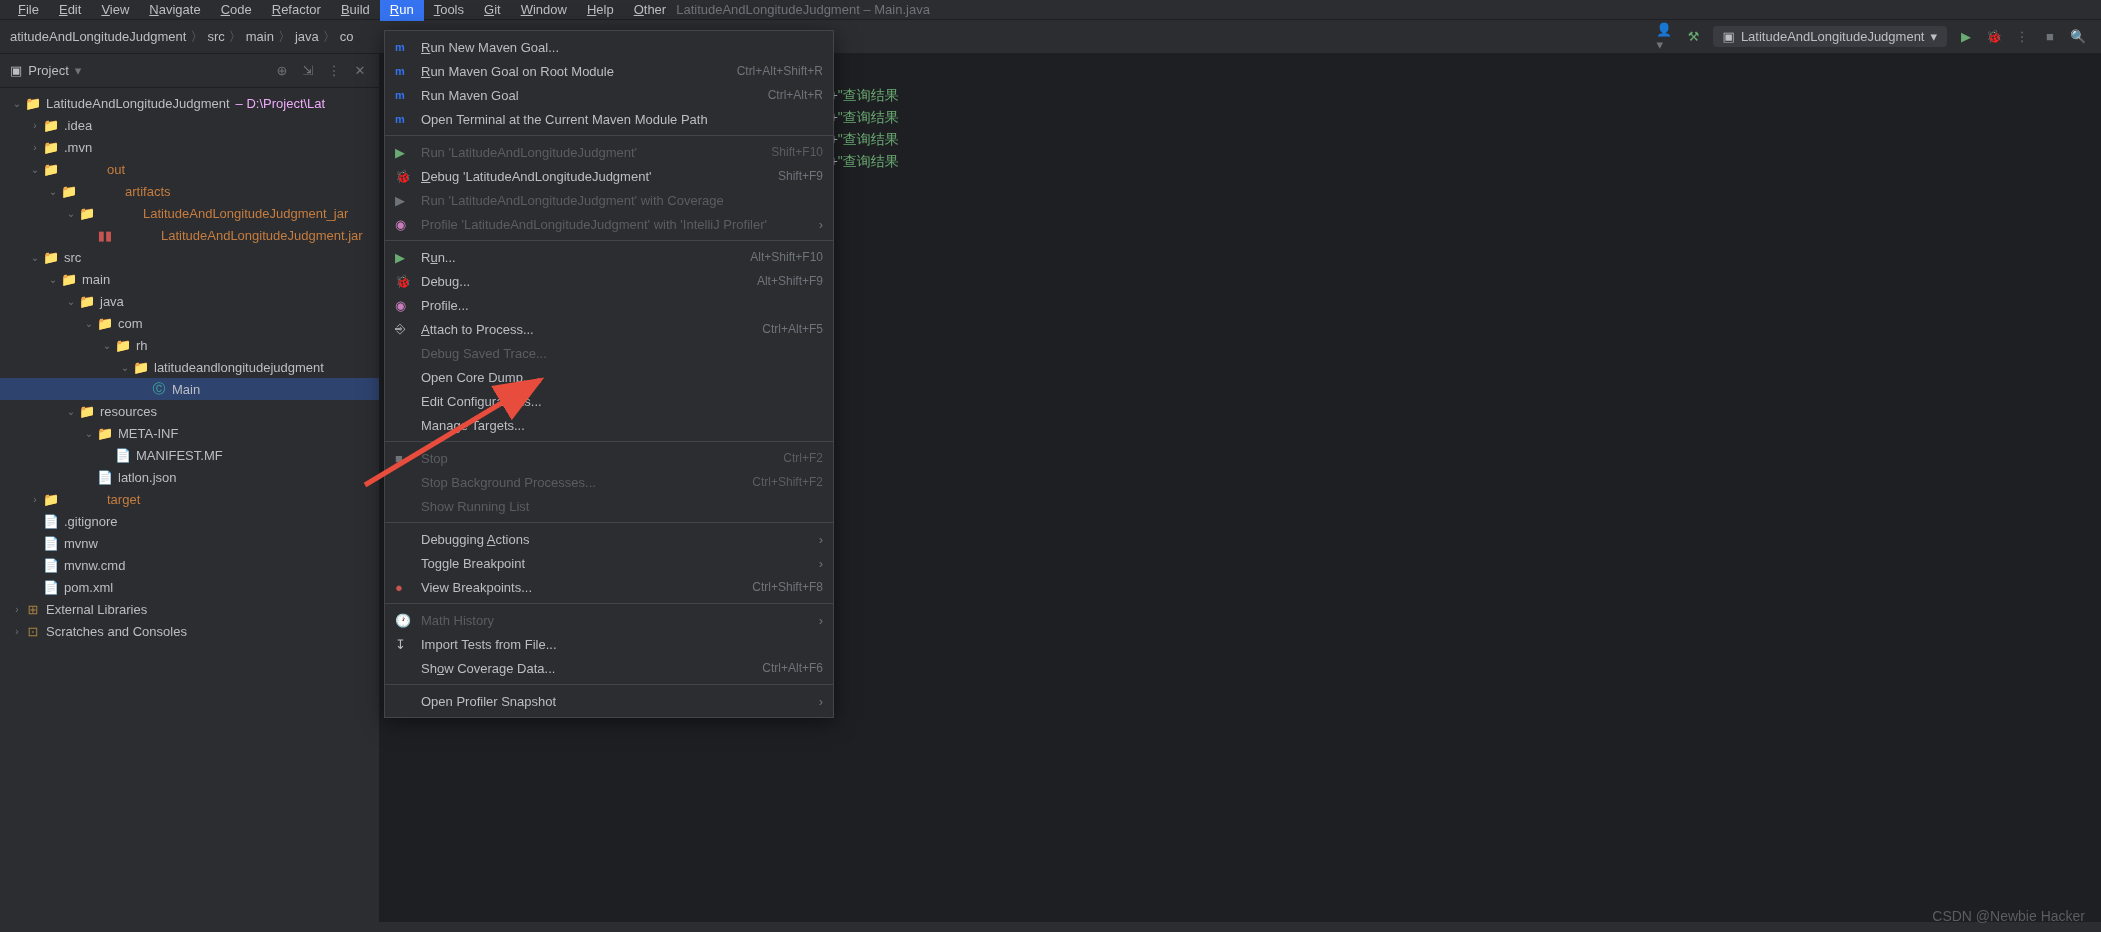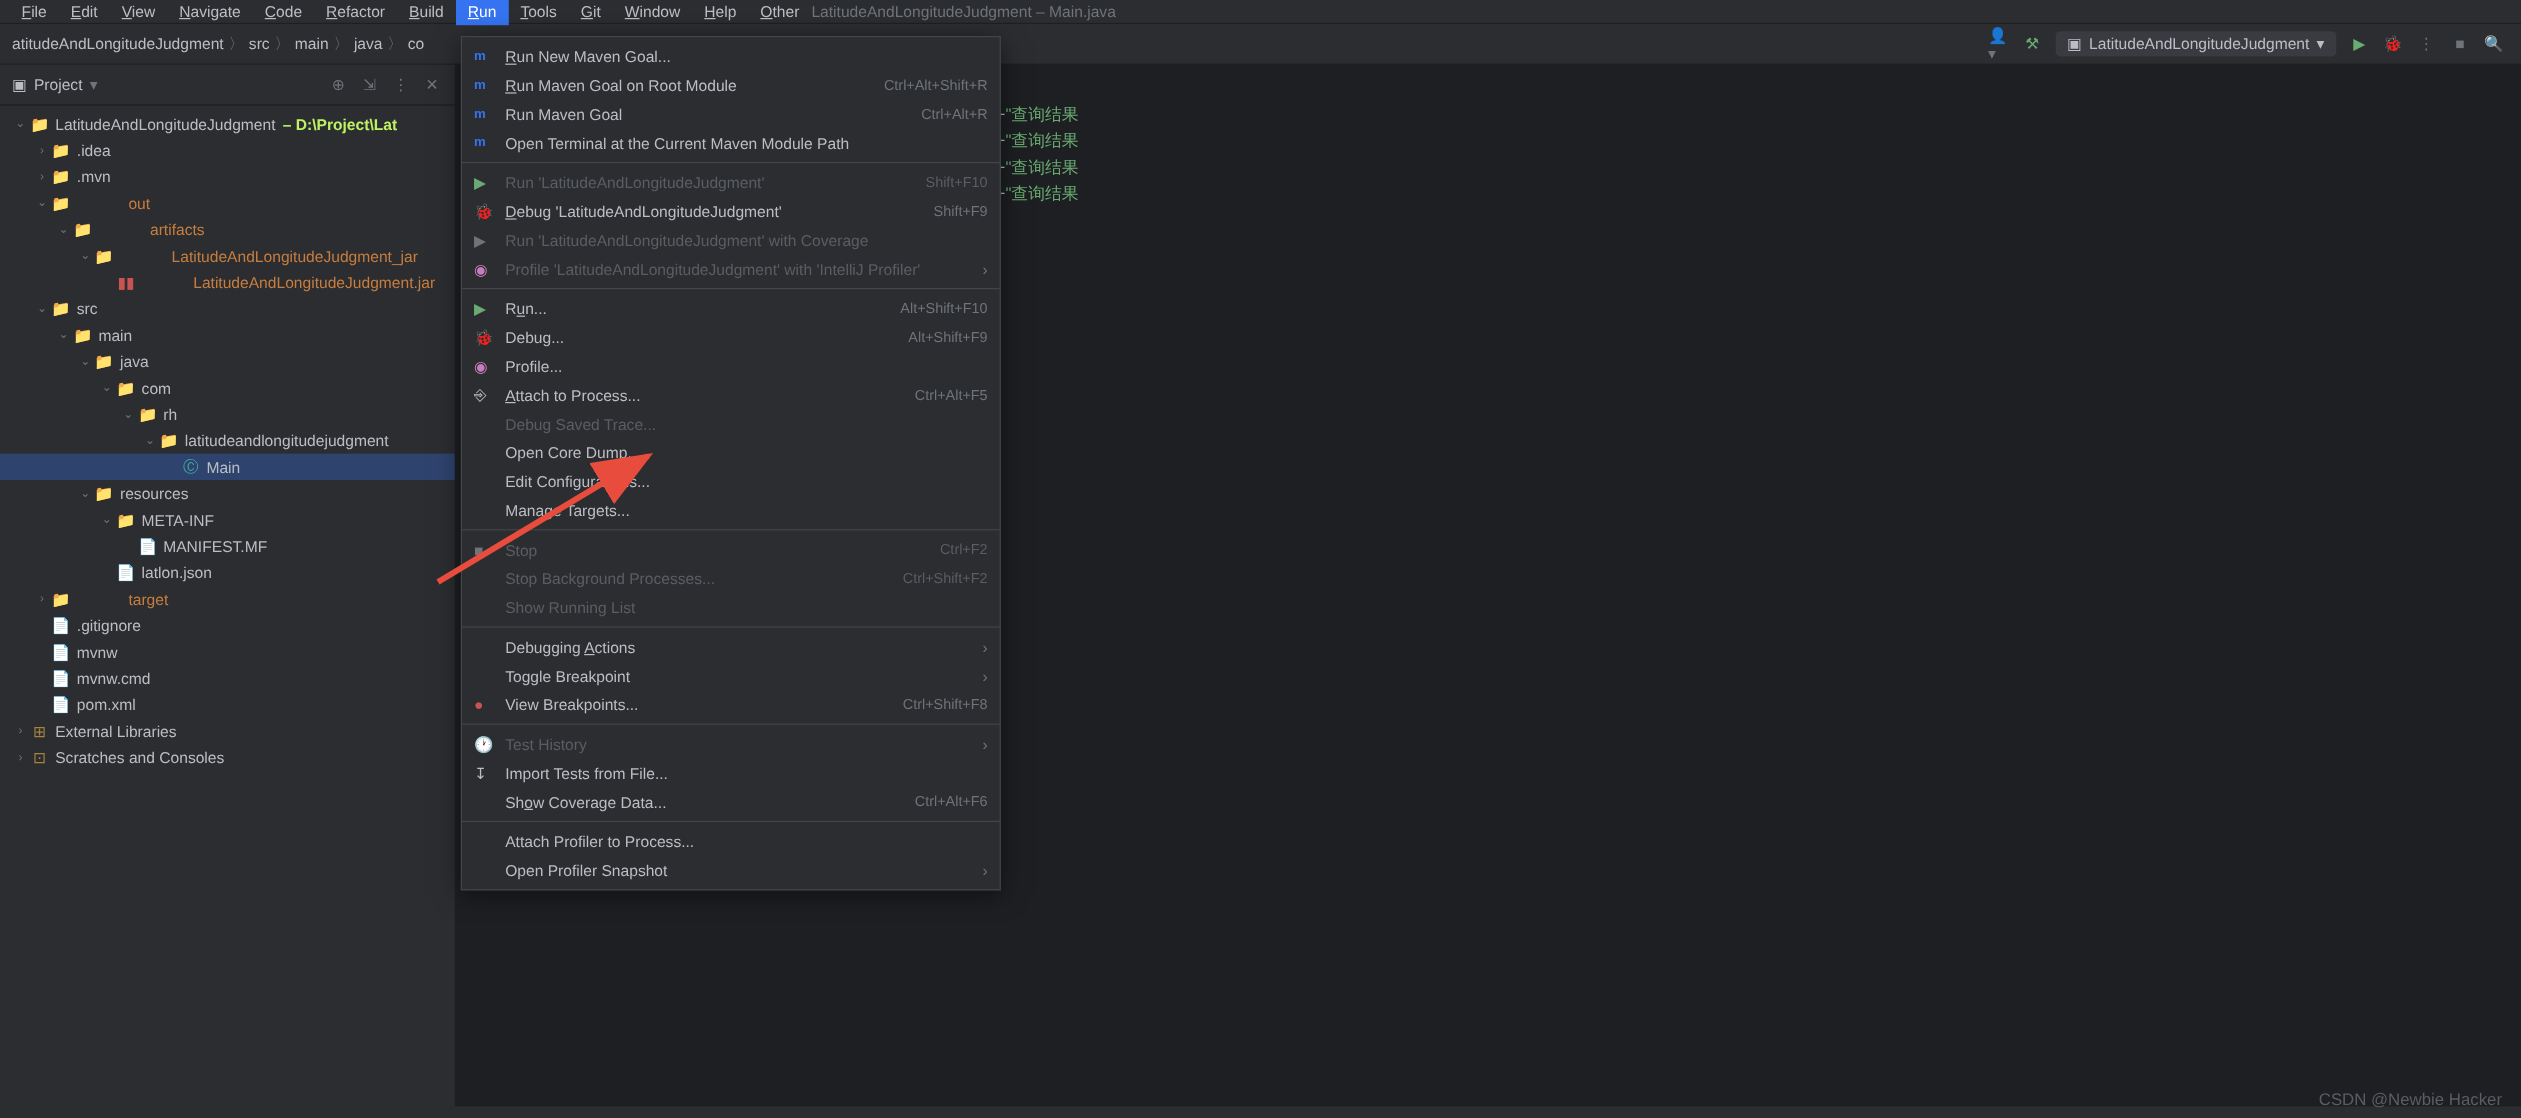--- a/index.html
+++ b/index.html
@@ -24,21 +24,21 @@
 .proj-panel { width: 380px; background: #2b2d30; border-right: 1px solid #1e1f22; display: flex; flex-direction: column; }
 .proj-header { display: flex; align-items: center; height: 34px; padding: 0 10px; border-bottom: 1px solid #1e1f22; }
 .proj-header .title { font-weight: 500; }
 .proj-header .icons { margin-left: auto; display: flex; gap: 8px; }
 .tree { overflow-y: auto; flex: 1; padding: 4px 0; }
 .node { display: flex; align-items: center; height: 22px; padding-right: 8px; white-space: nowrap; }
 .node .arrow { width: 14px; text-align: center; color: #6f737a; font-size: 10px; }
 .node .ficon { width: 18px; text-align: center; margin-right: 4px; }
 .node.selected { background: #2e436e; }
 .node .lbl { color: #bcbec4; }
-.node .lbl.dim { color: #bef264; font-weight: bold; }
+.node .lbl.dim { color: #f0abfc; }
 .node .lbl.orange { color: #c77d3f; margin-left: 43px; }
 .fold-yellow { color: #a9823f; }
 .fold-blue { color: #3574f0; }
 .fold-grey { color: #6f737a; }
 .fold-red { color: #c75450; }
 .file-teal { color: #3fa7a0; }
 .file-green { color: #6aab73; }
 
 .editor { flex: 1; background: #1e1f22; position: relative; font-family: "JetBrains Mono", Consolas, monospace; font-size: 14px; line-height: 22px; overflow: hidden; }
 .code { padding: 8px 0 0 0; }
@@ -404,39 +404,35 @@
         <span style="color:#c75450">●</span>
       </span>
       <span class="dlbl">View Breakpoints...</span>
       <span class="dsc">Ctrl+Shift+F8</span>
     </div>
     <div class="dsep"></div>
     <div class="di disabled">
       <span class="dicon">
         <span>🕐</span>
       </span>
-      <span class="dlbl">Test History</span>
+      <span class="dlbl">Math History</span>
       <span class="submenu">›</span>
     </div>
     <div class="di">
       <span class="dicon">
         <span>↧</span>
       </span>
       <span class="dlbl">Import Tests from File...</span>
     </div>
     <div class="di">
       <span class="dicon"></span>
       <span class="dlbl">Sh<span class="u">o</span>w Coverage Data...</span>
       <span class="dsc">Ctrl+Alt+F6</span>
     </div>
     <div class="dsep"></div>
-    <div class="di">
-      <span class="dicon"></span>
-      <span class="dlbl">Attach Profiler to Process...</span>
-    </div>
     <div class="di">
       <span class="dicon"></span>
       <span class="dlbl">Open Profiler Snapshot</span>
       <span class="submenu">›</span>
     </div>
   </div>
 
 <svg class="arrow-annot" style="left:360px;top:370px" width="200" height="120">
   <defs>
       <marker id="ah" markerWidth="12" markerHeight="12" refX="9" refY="4" orient="auto">

